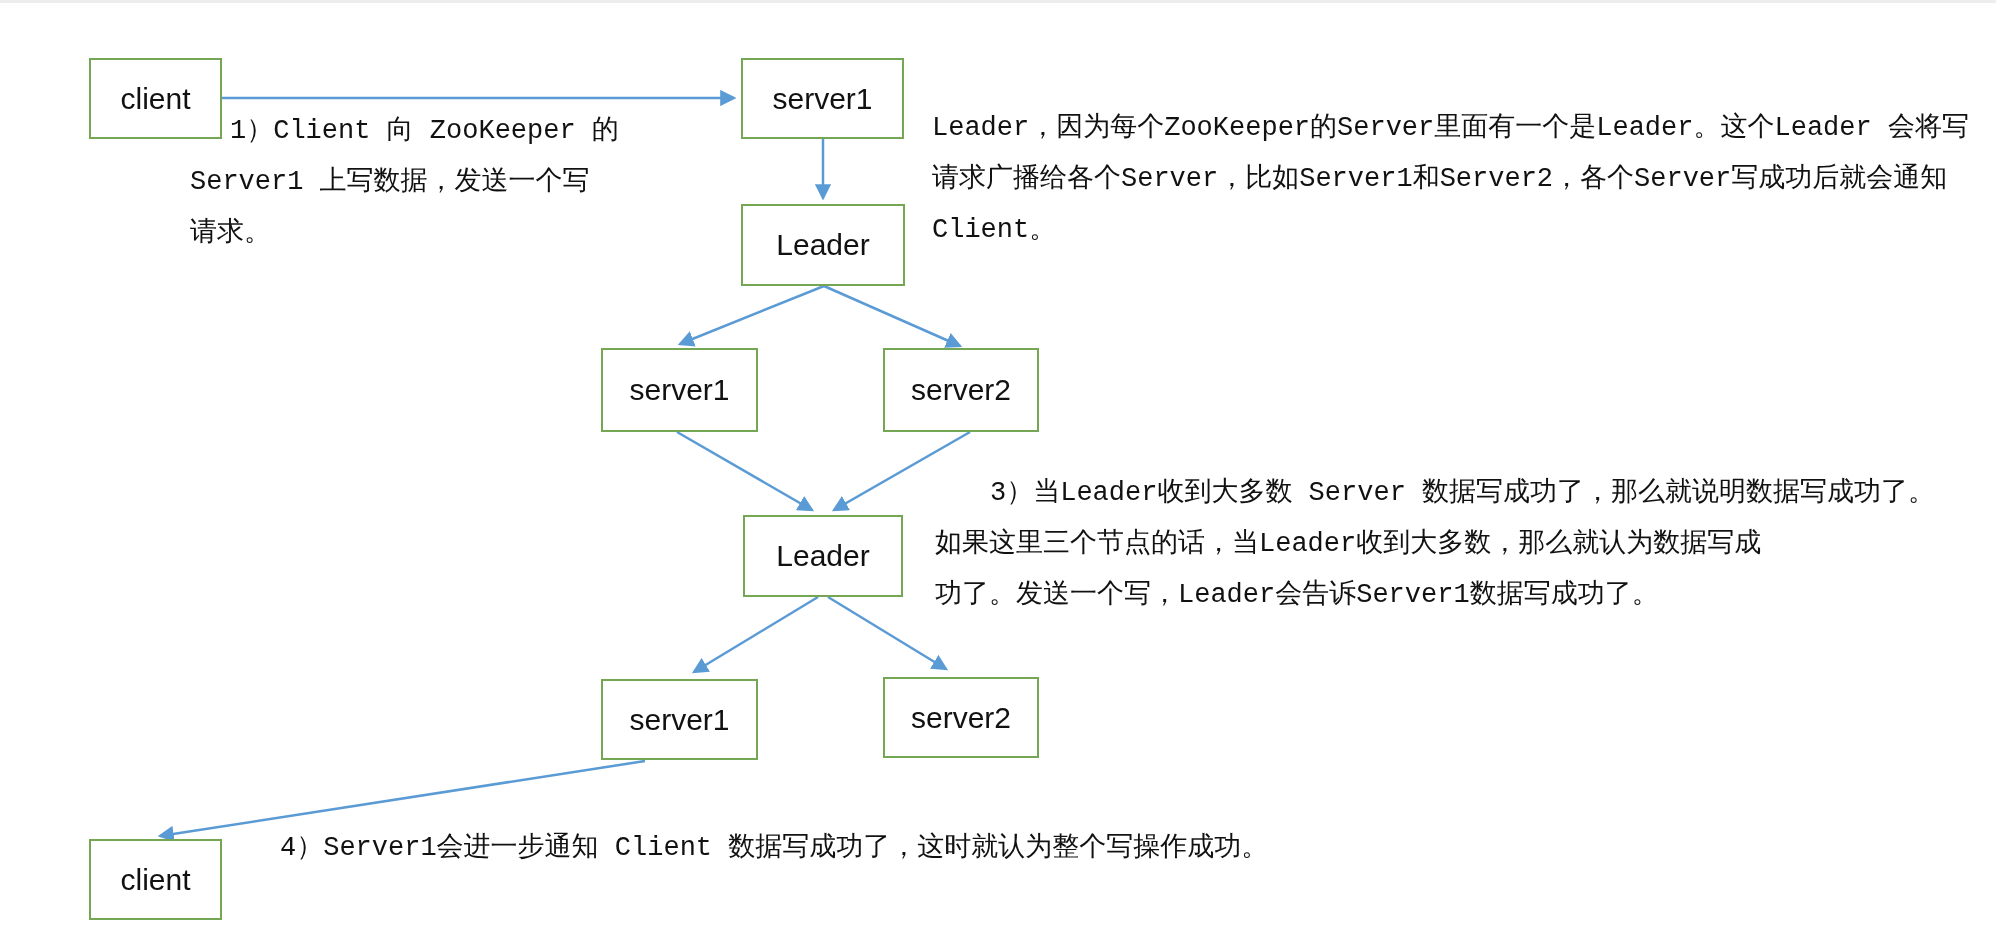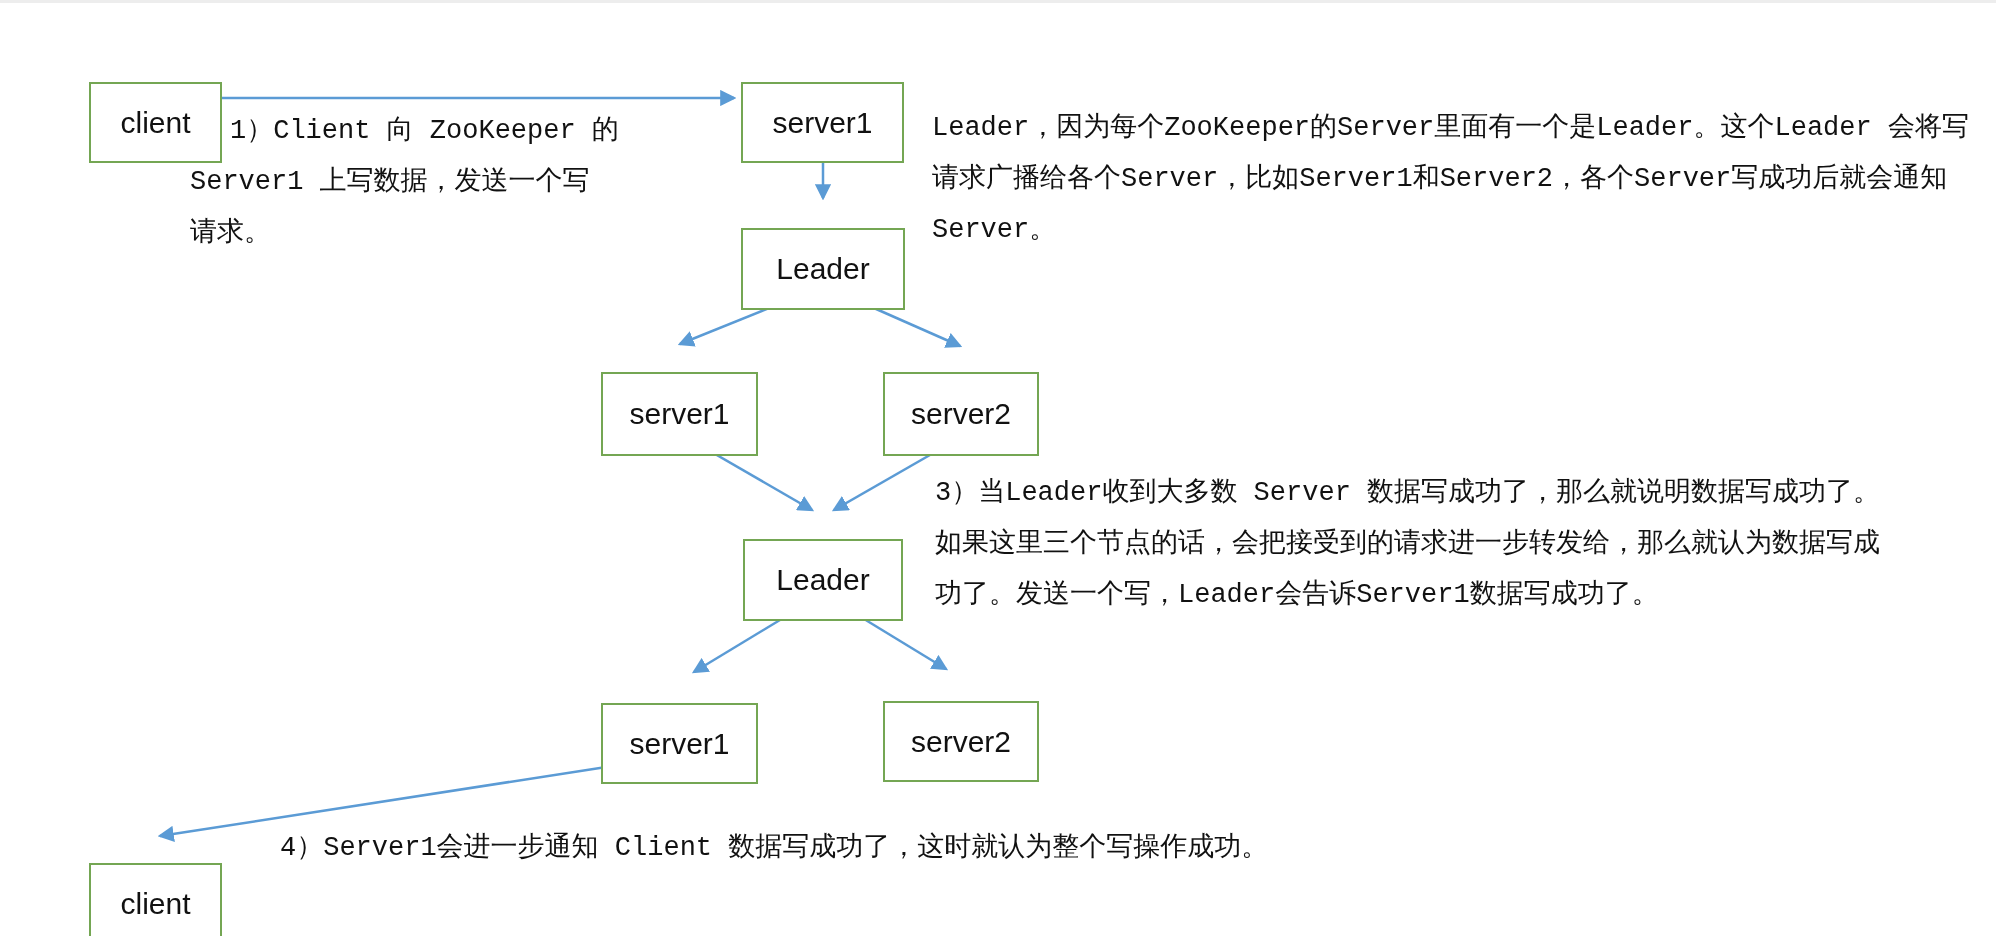--- a/index.html
+++ b/index.html
@@ -20,21 +20,20 @@
     pointer-events: none;
   }
   .node {
     position: absolute;
     box-sizing: border-box;
     border: 2.5px solid var(--box-border, #74a653);
     background: var(--box-fill, #ffffff);
     display: flex;
     align-items: center;
     justify-content: center;
-    margin-top: 24px;
   }
   .node-label {
     font-family: "Liberation Sans", "DejaVu Sans", sans-serif;
     font-size: 30px;
     color: var(--box-text, #111111);
     white-space: nowrap;
   }
   .para {
     position: absolute;
     font-family: Liberation Mono, monospace;
@@ -99,24 +98,24 @@
     </div>
   <div>
       <div class="para" style="left: 190px; top: 106px; width: 480px; --lh: 51px;">
         <div class="para-line" style="margin-left: 40px;">1）Client 向 ZooKeeper 的</div>
         <div class="para-line">Server1 上写数据，发送一个写</div>
         <div class="para-line">请求。</div>
       </div>
       <div class="para" style="left: 932px; top: 103px; width: 1064px; --lh: 51px;">
         <div class="para-line">Leader，因为每个ZooKeeper的Server里面有一个是Leader。这个Leader 会将写</div>
         <div class="para-line">请求广播给各个Server，比如Server1和Server2，各个Server写成功后就会通知</div>
-        <div class="para-line">Server。</div>
+        <div class="para-line">Client。</div>
       </div>
       <div class="para" style="left: 935px; top: 468px; width: 1061px; --lh: 51px;">
-        <div class="para-line" style="">3）当Leader收到大多数 Server 数据写成功了，那么就说明数据写成功了。</div>
-        <div class="para-line">如果这里三个节点的话，会把接受到的请求进一步转发给，那么就认为数据写成</div>
+        <div class="para-line" style="margin-left: 55px;">3）当Leader收到大多数 Server 数据写成功了，那么就说明数据写成功了。</div>
+        <div class="para-line">如果这里三个节点的话，当Leader收到大多数，那么就认为数据写成</div>
         <div class="para-line">功了。发送一个写，Leader会告诉Server1数据写成功了。</div>
       </div>
       <div class="para" style="left: 280px; top: 823px; width: 1000px; --lh: 51px;">
         <div class="para-line">4）Server1会进一步通知 Client 数据写成功了，这时就认为整个写操作成功。</div>
       </div>
     </div>
 </div>
 
 </body></html>

